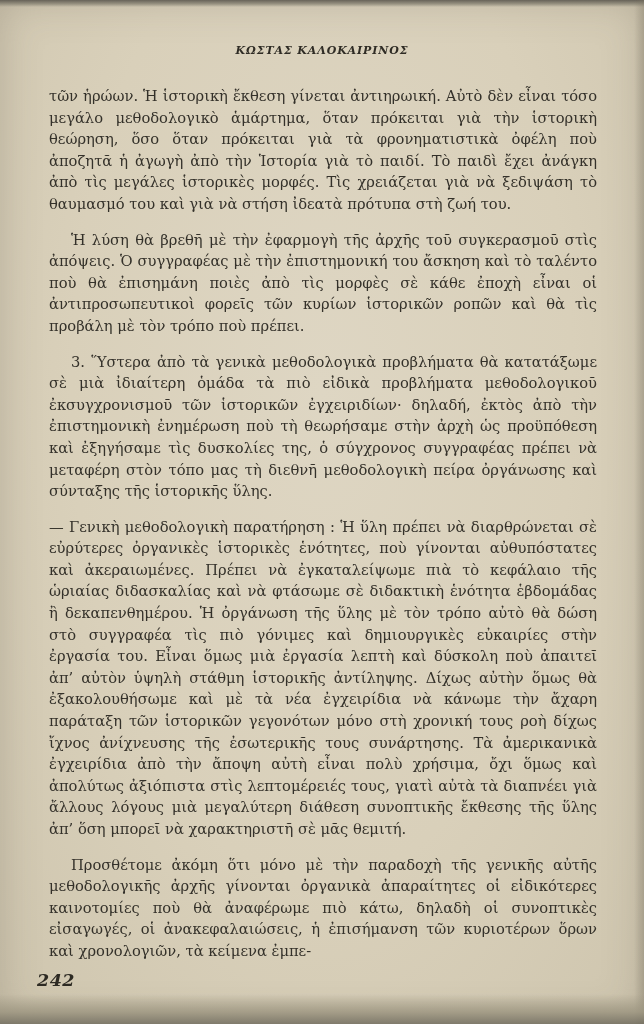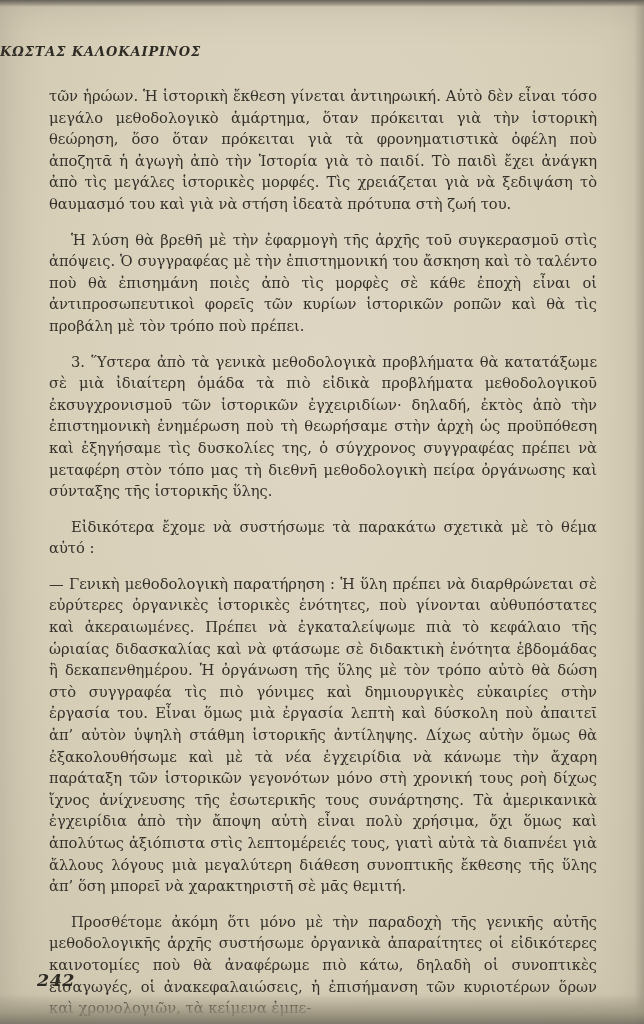--- a/index.html
+++ b/index.html
@@ -27,22 +27,23 @@
     position: absolute; bottom: 0; left: 0; width: 100%; height: 30px;
     background: linear-gradient(to top, #6e6a5d 0%, #9b947f 40%, rgba(155,148,127,0) 100%);
     opacity: .8;
   }
   .scan-edge-right {
     position: absolute; top: 0; right: 0; width: 10px; height: 100%;
     background: linear-gradient(to left, rgba(120,113,96,0.35), rgba(120,113,96,0));
   }
   .running-header {
     position: absolute; top: 44px; left: 0; width: 100%;
+    text-align: center;
     font-style: italic; font-weight: bold;
-    font-size: 13px; letter-spacing: 0.9px;
+    font-size: 11px; letter-spacing: 0.9px;
     color: #2f2c25;
   }
   .body-text {
     position: absolute;
     top: 71px; left: 35px; right: 33px;
     text-align: justify;
     font-size: 14.7px;
     line-height: 21.6px;
     color: #34312a;
   }
@@ -64,22 +65,21 @@
 
   <div class="scan-edge-top"></div>
   <div class="scan-edge-right"></div>
 
   <div class="running-header">ΚΩΣΤΑΣ ΚΑΛΟΚΑΙΡΙΝΟΣ</div>
 
   <div class="body-text">
     <p class="para no-indent">τῶν ἡρώων. Ἡ ἱστορικὴ ἔκθεση γίνεται ἀντιηρωική. Αὐτὸ δὲν εἶναι τόσο μεγάλο μεθοδολογικὸ ἁμάρτημα, ὅταν πρόκειται γιὰ τὴν ἱστορικὴ θεώρηση, ὅσο ὅταν πρόκειται γιὰ τὰ φρονηματιστικὰ ὀφέλη ποὺ ἀποζητᾶ ἡ ἀγωγὴ ἀπὸ τὴν Ἱστορία γιὰ τὸ παιδί. Τὸ παιδὶ ἔχει ἀνάγκη ἀπὸ τὶς μεγάλες ἱστορικὲς μορφές. Τὶς χρειάζεται γιὰ νὰ ξεδιψάση τὸ θαυμασμό του καὶ γιὰ νὰ στήση ἰδεατὰ πρότυπα στὴ ζωή του.</p>
     <p class="para">Ἡ λύση θὰ βρεθῆ μὲ τὴν ἐφαρμογὴ τῆς ἀρχῆς τοῦ συγκερασμοῦ στὶς ἀπόψεις. Ὁ συγγραφέας μὲ τὴν ἐπιστημονική του ἄσκηση καὶ τὸ ταλέντο ποὺ θὰ ἐπισημάνη ποιὲς ἀπὸ τὶς μορφὲς σὲ κάθε ἐποχὴ εἶναι οἱ ἀντιπροσωπευτικοὶ φορεῖς τῶν κυρίων ἱστορικῶν ροπῶν καὶ θὰ τὶς προβάλη μὲ τὸν τρόπο ποὺ πρέπει.</p>
     <p class="para gap">3. Ὕστερα ἀπὸ τὰ γενικὰ μεθοδολογικὰ προβλήματα θὰ κατατάξωμε σὲ μιὰ ἰδιαίτερη ὁμάδα τὰ πιὸ εἰδικὰ προβλήματα μεθοδολογικοῦ ἐκσυγχρονισμοῦ τῶν ἱστορικῶν ἐγχειριδίων· δηλαδή, ἐκτὸς ἀπὸ τὴν ἐπιστημονικὴ ἐνημέρωση ποὺ τὴ θεωρήσαμε στὴν ἀρχὴ ὡς προϋπόθεση καὶ ἐξηγήσαμε τὶς δυσκολίες της, ὁ σύγχρονος συγγραφέας πρέπει νὰ μεταφέρη στὸν τόπο μας τὴ διεθνῆ μεθοδολογικὴ πείρα ὀργάνωσης καὶ σύνταξης τῆς ἱστορικῆς ὕλης.</p>
-    <p class="para">Εἰδικότερα ἔχομε νὰ συστήσωμε τὰ παρακάτω σχετικὰ μὲ τὸ θέμα αὐτό :</p>
     <p class="para no-indent">— Γενικὴ μεθοδολογικὴ παρατήρηση : Ἡ ὕλη πρέπει νὰ διαρθρώνεται σὲ εὐρύτερες ὀργανικὲς ἱστορικὲς ἑνότητες, ποὺ γίνονται αὐθυπόστατες καὶ ἀκεραιωμένες. Πρέπει νὰ ἐγκαταλείψωμε πιὰ τὸ κεφάλαιο τῆς ὡριαίας διδασκαλίας καὶ νὰ φτάσωμε σὲ διδακτικὴ ἑνότητα ἑβδομάδας ἢ δεκαπενθημέρου. Ἡ ὀργάνωση τῆς ὕλης μὲ τὸν τρόπο αὐτὸ θὰ δώση στὸ συγγραφέα τὶς πιὸ γόνιμες καὶ δημιουργικὲς εὐκαιρίες στὴν ἐργασία του. Εἶναι ὅμως μιὰ ἐργασία λεπτὴ καὶ δύσκολη ποὺ ἀπαιτεῖ ἀπ’ αὐτὸν ὑψηλὴ στάθμη ἱστορικῆς ἀντίληψης. Δίχως αὐτὴν ὅμως θὰ ἐξακολουθήσωμε καὶ μὲ τὰ νέα ἐγχειρίδια νὰ κάνωμε τὴν ἄχαρη παράταξη τῶν ἱστορικῶν γεγονότων μόνο στὴ χρονική τους ροὴ δίχως ἴχνος ἀνίχνευσης τῆς ἐσωτερικῆς τους συνάρτησης. Τὰ ἀμερικανικὰ ἐγχειρίδια ἀπὸ τὴν ἄποψη αὐτὴ εἶναι πολὺ χρήσιμα, ὄχι ὅμως καὶ ἀπολύτως ἀξιόπιστα στὶς λεπτομέρειές τους, γιατὶ αὐτὰ τὰ διαπνέει γιὰ ἄλλους λόγους μιὰ μεγαλύτερη διάθεση συνοπτικῆς ἔκθεσης τῆς ὕλης ἀπ’ ὅση μπορεῖ νὰ χαρακτηριστῆ σὲ μᾶς θεμιτή.</p>
-    <p class="para gap">Προσθέτομε ἀκόμη ὅτι μόνο μὲ τὴν παραδοχὴ τῆς γενικῆς αὐτῆς μεθοδολογικῆς ἀρχῆς συστήσωμε ὀργανικὰ ἀπαραίτητες οἱ εἰδικότερες καινοτομίες ποὺ θὰ ἀναφέρωμε πιὸ κάτω, δηλαδὴ οἱ συνοπτικὲς εἰσαγωγές, οἱ ἀνακεφαλαιώσεις, ἡ ἐπισήμανση τῶν κυριοτέρων ὅρων καὶ χρονολογιῶν, τὰ κείμενα ἐμπε-</p>
+    <p class="para gap">Προσθέτομε ἀκόμη ὅτι μόνο μὲ τὴν παραδοχὴ τῆς γενικῆς αὐτῆς μεθοδολογικῆς ἀρχῆς γίνονται ὀργανικὰ ἀπαραίτητες οἱ εἰδικότερες καινοτομίες ποὺ θὰ ἀναφέρωμε πιὸ κάτω, δηλαδὴ οἱ συνοπτικὲς εἰσαγωγές, οἱ ἀνακεφαλαιώσεις, ἡ ἐπισήμανση τῶν κυριοτέρων ὅρων καὶ χρονολογιῶν, τὰ κείμενα ἐμπε-</p>
   </div>
 
   <div class="page-number">242</div>
 
   <div class="scan-edge-bottom"></div>
 
 </div>
 
 </body></html>

